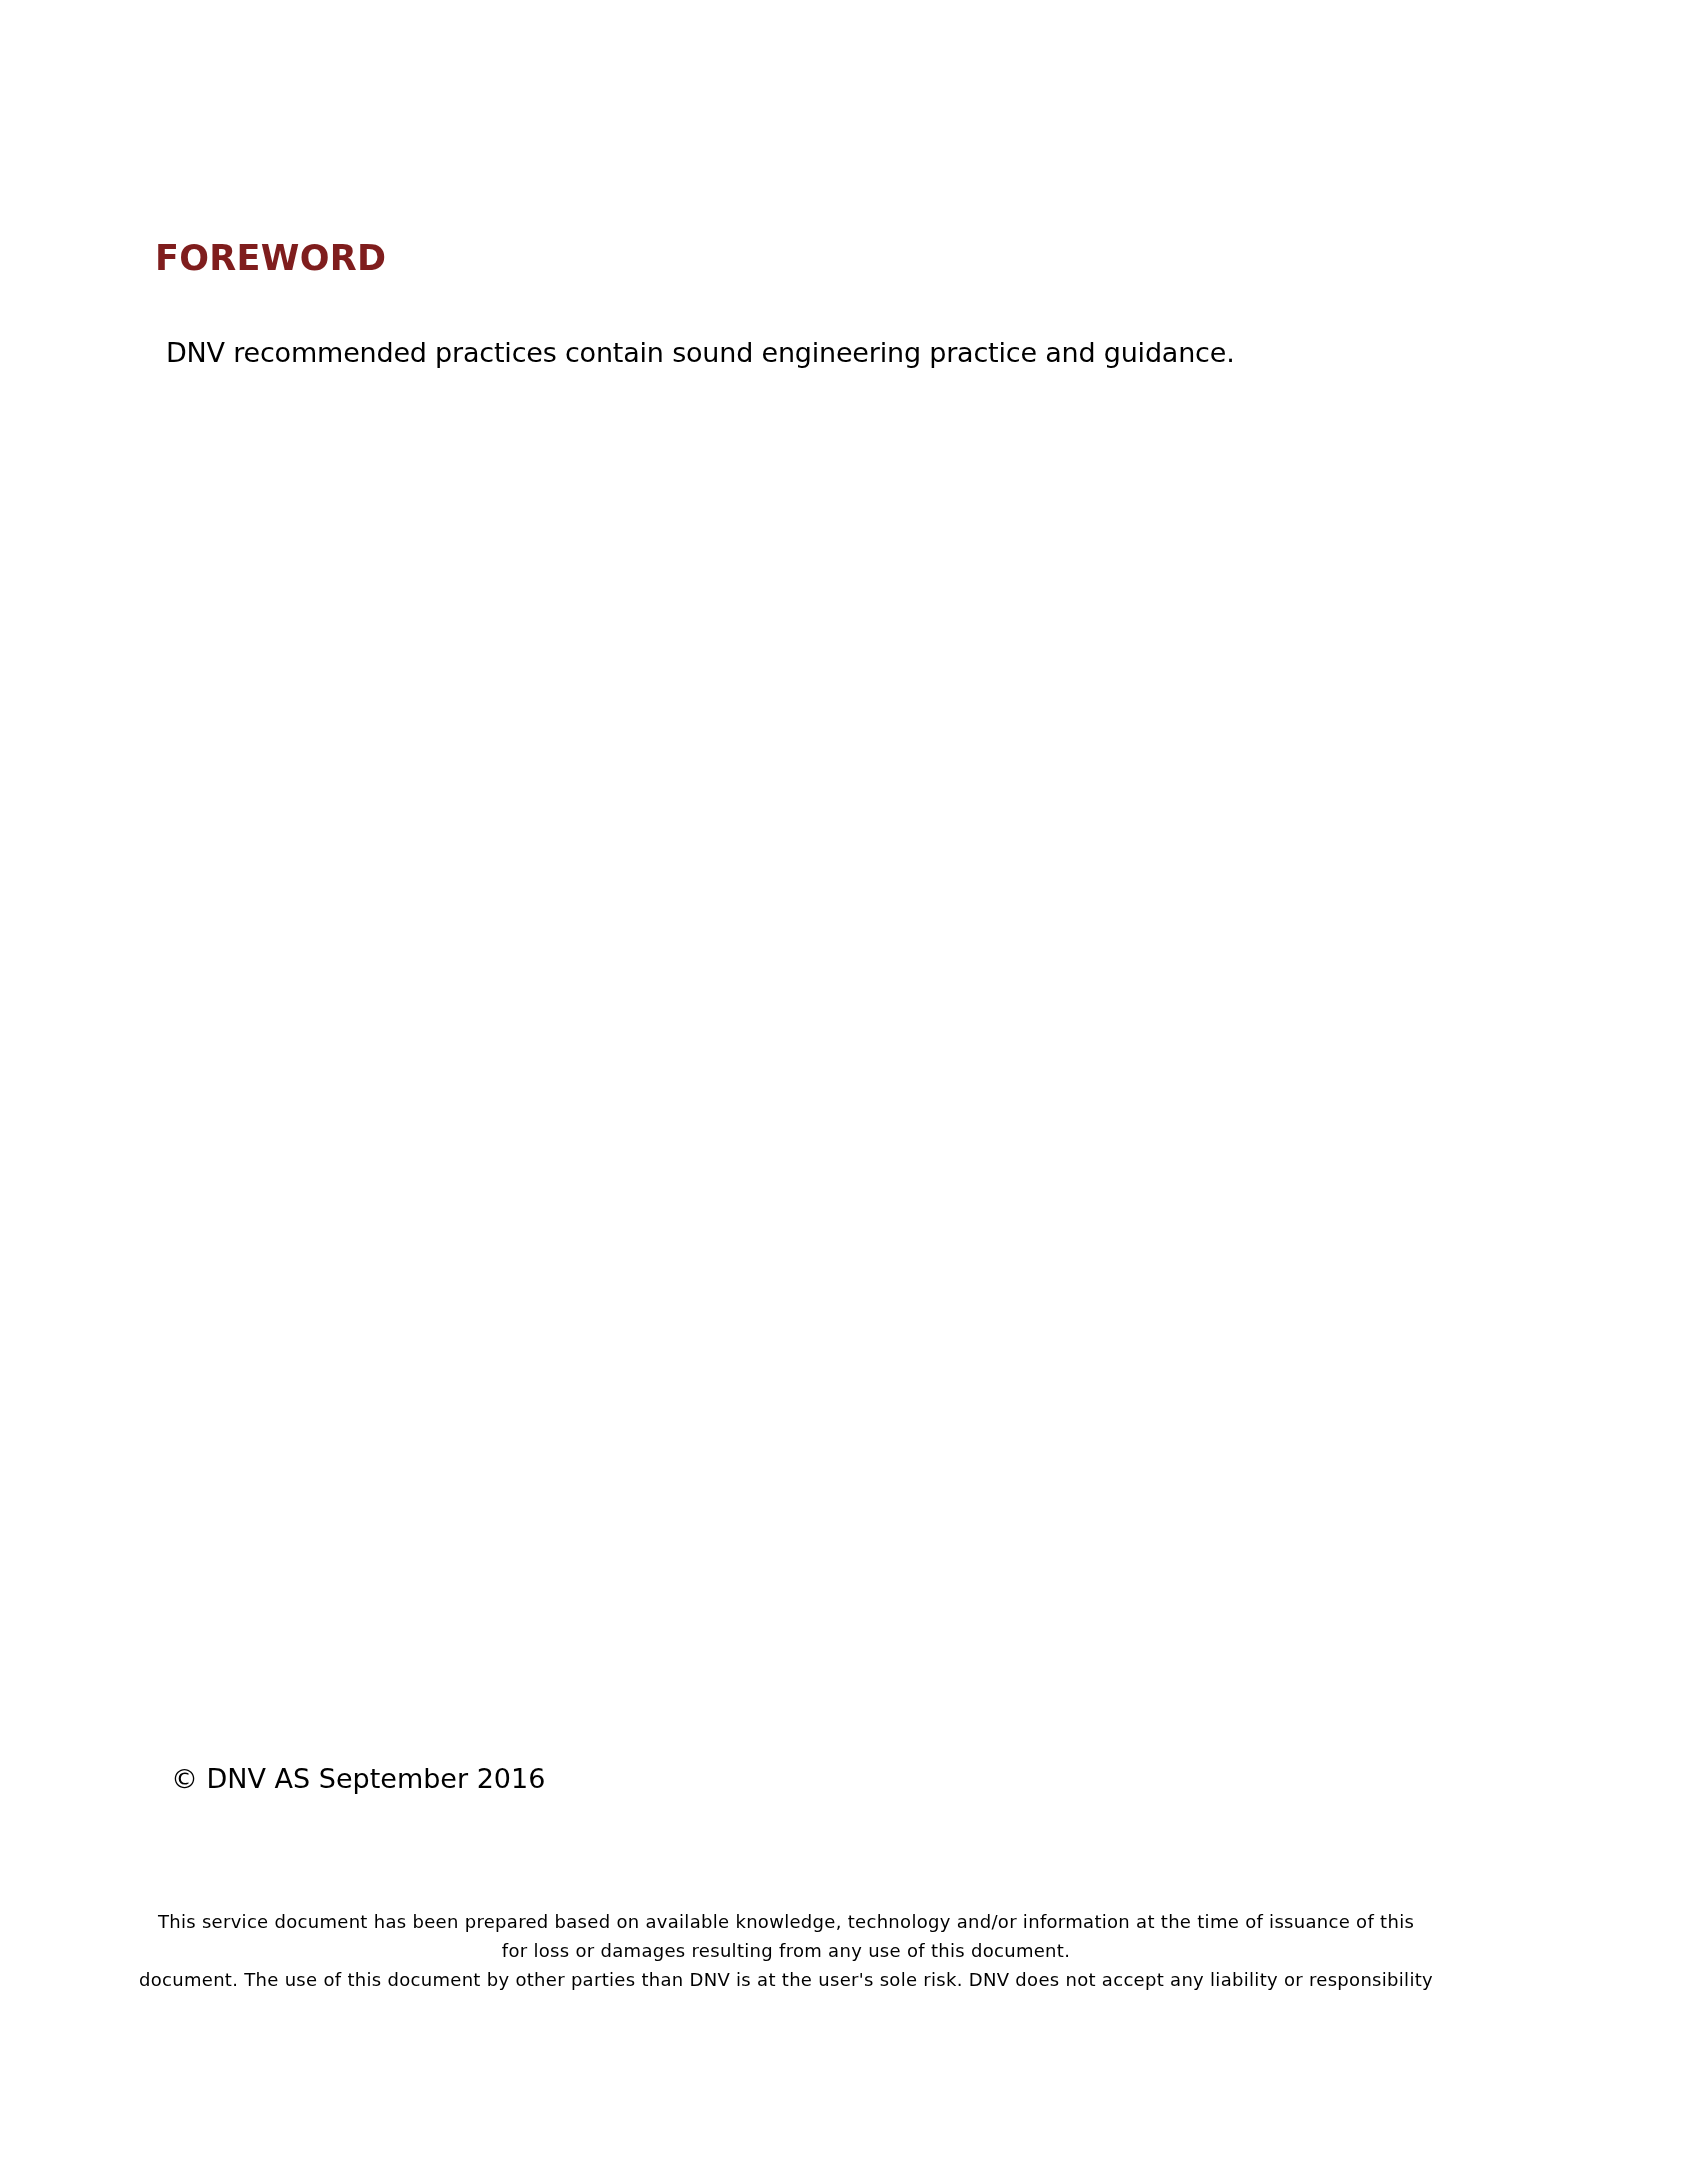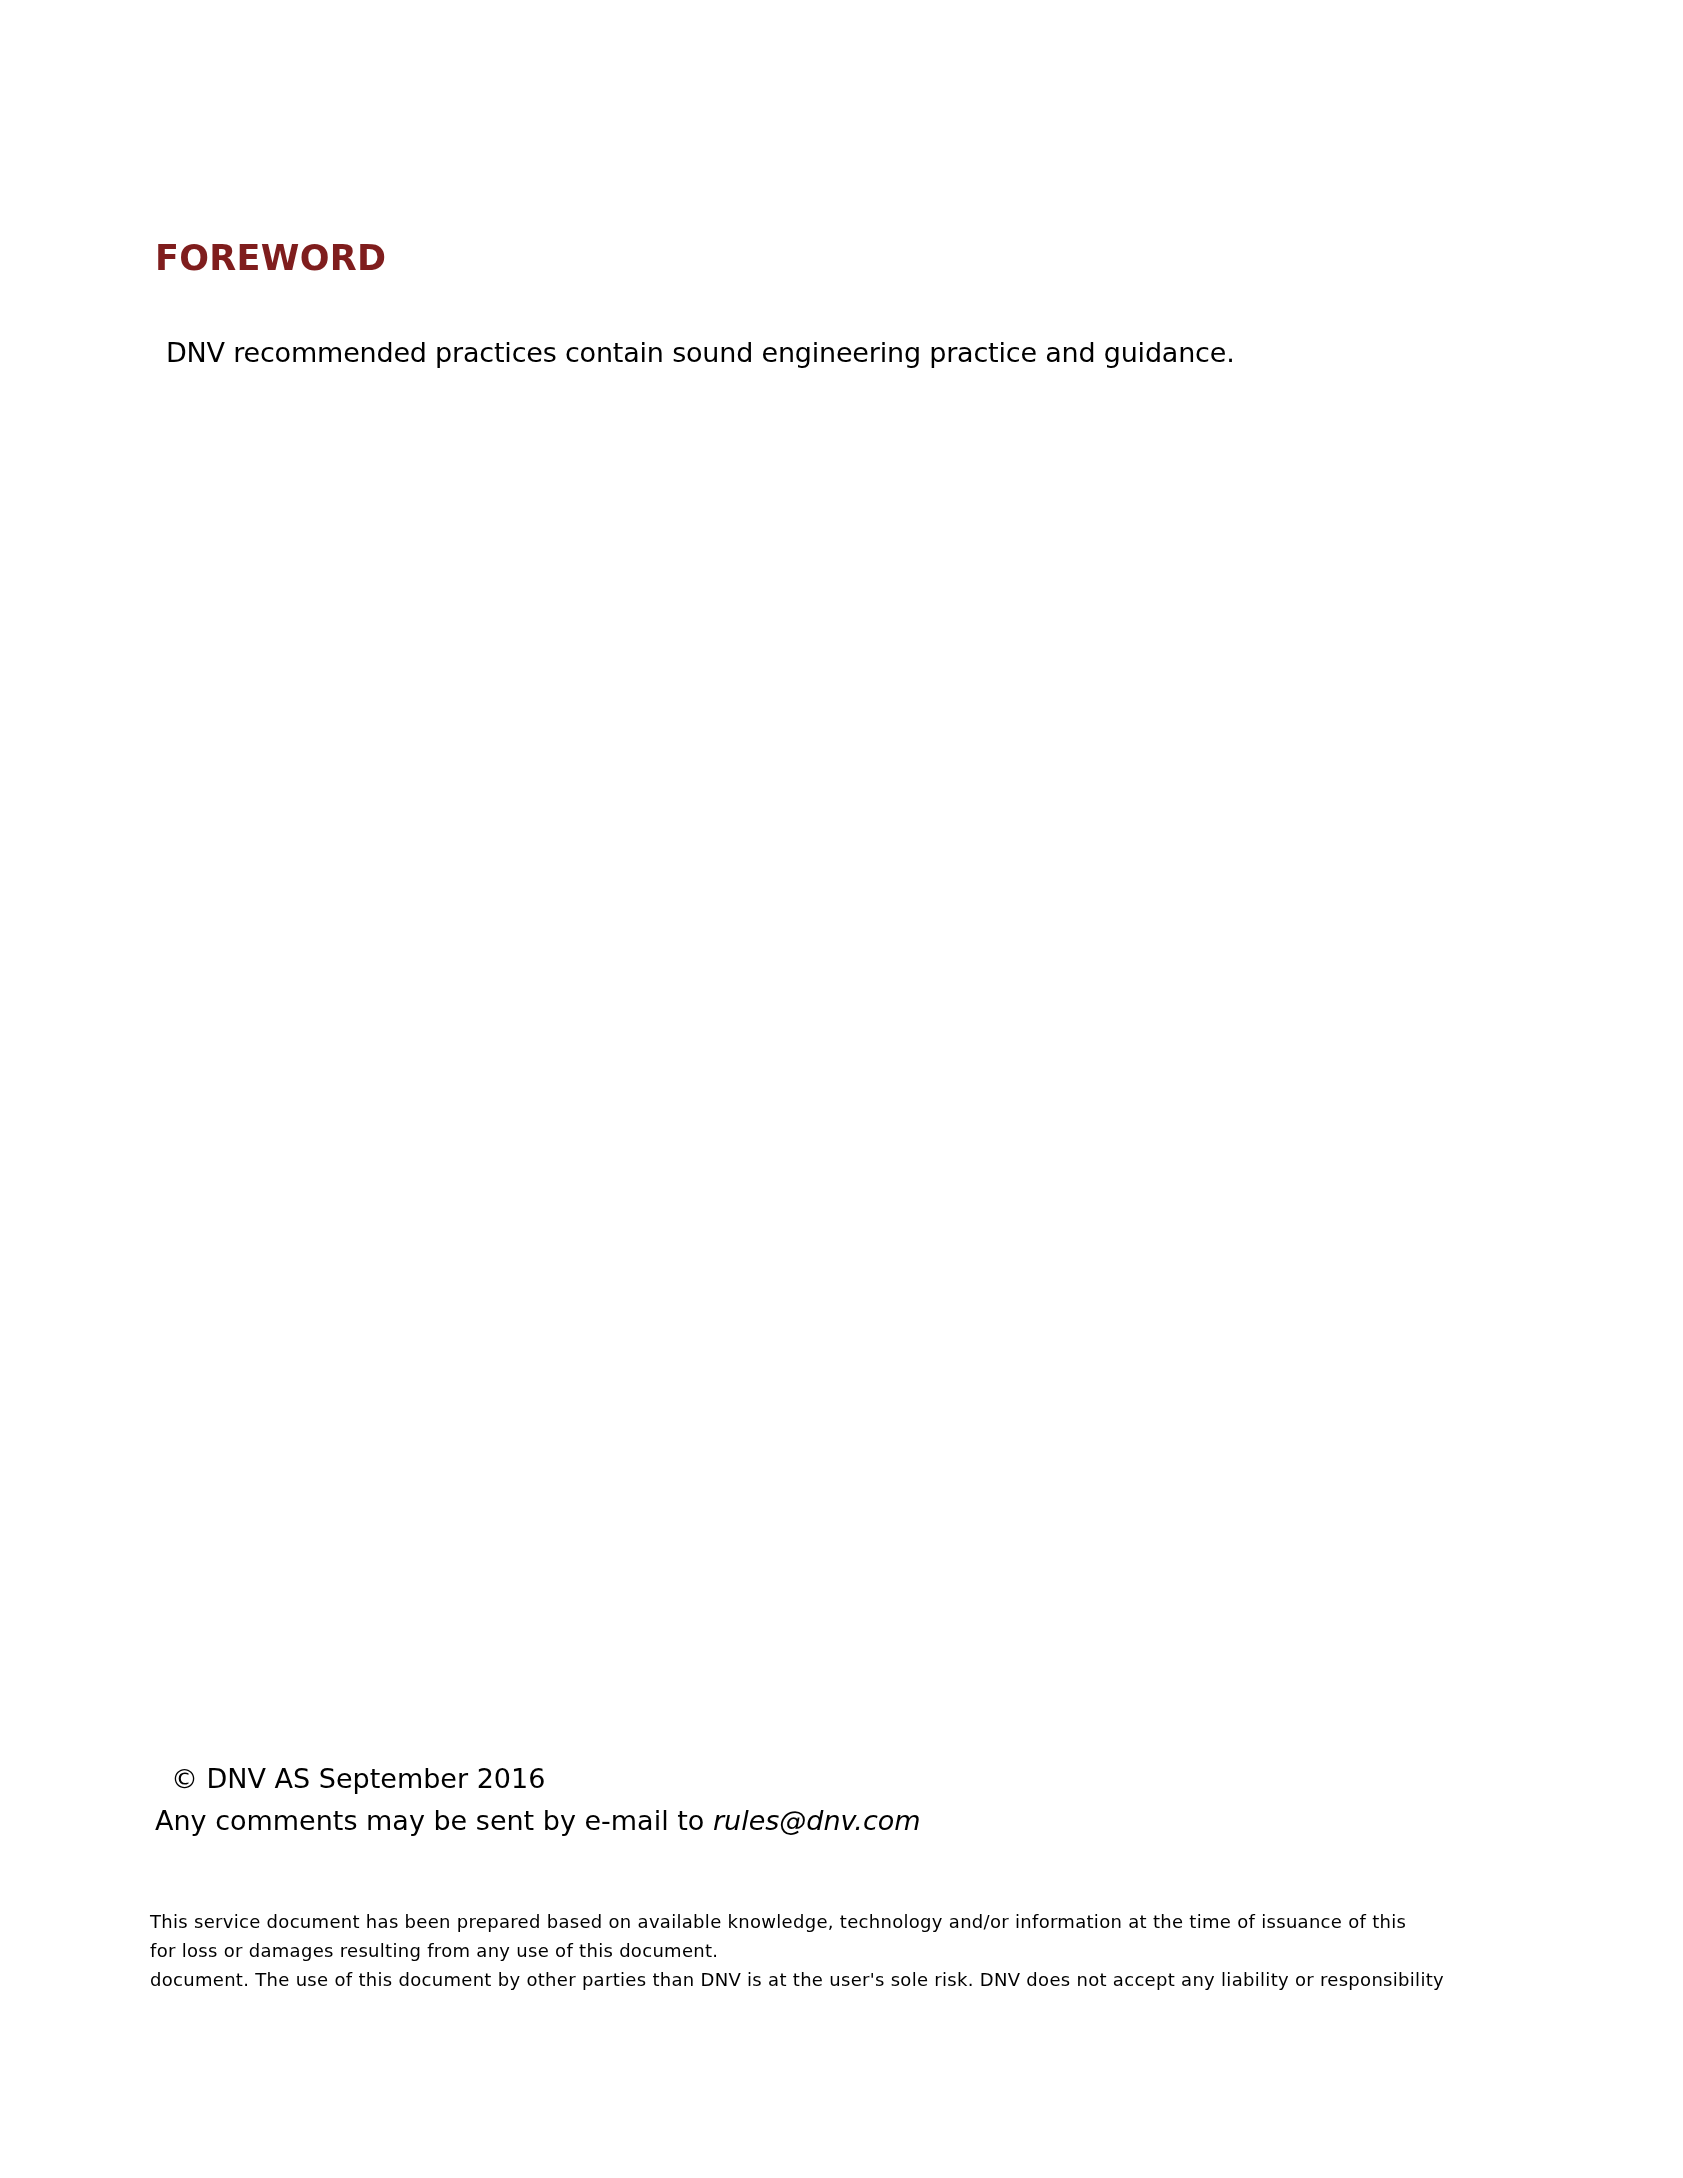--- a/index.html
+++ b/index.html
@@ -60,43 +60,43 @@
       margin: 0;
       font-size: 27px;
       line-height: 40px;
       white-space: nowrap;
     }
     .comments .email {
       font-style: italic;
     }
     .disclaimer {
       position: absolute;
-      left: 150px;
+      left: 139px;
       top: 1907px;
       margin: 0;
       font-size: 18px;
       line-height: 29px;
       letter-spacing: 0.3px;
+      text-align: center;
     }
     .disclaimer span {
       display: block;
       white-space: nowrap;
     }
   </style>
 </head>
 <body>
 
 <div class="page">
   <h1 class="title">FOREWORD</h1>
 
   <p class="intro">DNV recommended practices contain sound engineering practice and guidance.</p>
 
   <p class="copyright">© DNV AS September 2016</p>
 
-  <p class="comments"><span>Any comments may be sent by e-mail to </span><span class="email">rules@dnv.com</span></p>
 
   <p class="disclaimer">
     <span>This service document has been prepared based on available knowledge, technology and/or information at the time of issuance of this</span>
     <span>for loss or damages resulting from any use of this document.</span>
     <span>document. The use of this document by other parties than DNV is at the user's sole risk. DNV does not accept any liability or responsibility</span>
   </p>
 </div>
 
 
 </body></html>

